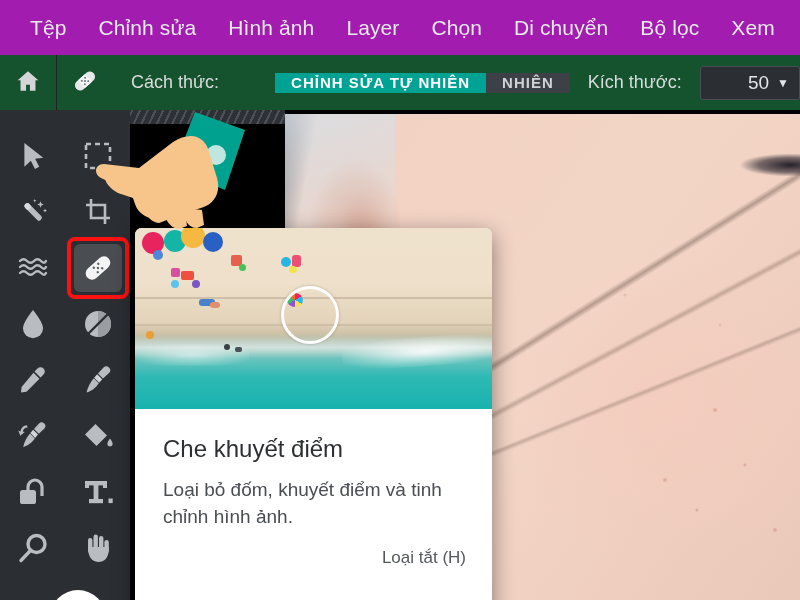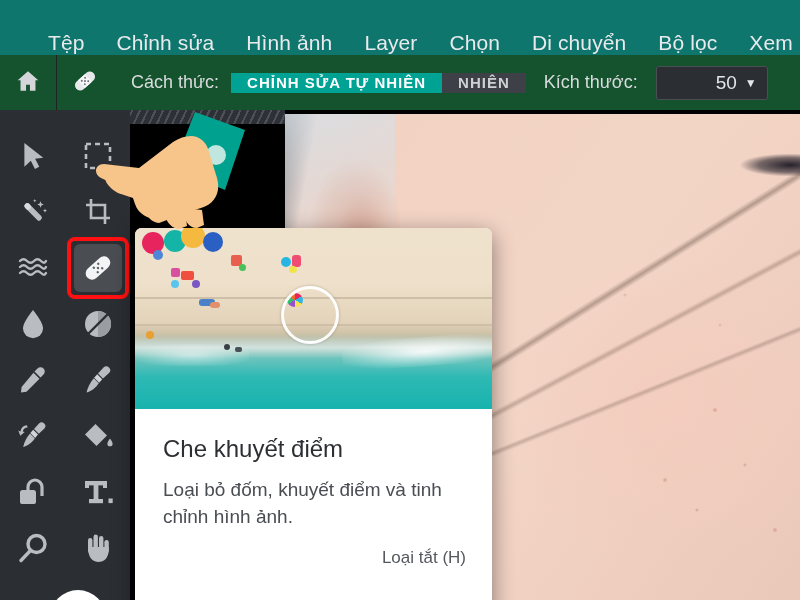--- a/index.html
+++ b/index.html
@@ -14,23 +14,23 @@
     position: relative;
     width: 800px; height: 600px;
     overflow: hidden;
     background: #000;
   }
 
   
   .menubar {
     position: absolute; left: 0; top: 0;
     width: 800px; height: 55px;
-    background: #0f766e;
-    display: flex; align-items: flex-end;
-    padding-left: 40px;
+    background: #a21caf;
+    display: flex; align-items: center;
+    padding-left: 22px;
     z-index: 30;
   }
   .menu-item {
     color: #e8eaec;
     font-size: 21px;
     letter-spacing: .1px;
     padding: 0 16px;
     white-space: nowrap;
     cursor: default;
   }
@@ -49,21 +49,21 @@
     display: flex; align-items: center; justify-content: center;
     flex: none;
   }
   .opt-divider {
     width: 1px; height: 55px; background: #202226; flex: none;
   }
   .opt-label {
     color: #d9dbdd; font-size: 18px; margin-left: 18px; margin-right: 12px;
     white-space: nowrap;
   }
-  .seg-group { display: flex; height: 20px; flex: none; }
+  .seg-group { display: flex; height: 20px; flex: none; margin-left: 44px; }
   .seg {
     display: flex; align-items: center; justify-content: center;
     font-size: 15px; font-weight: bold;
     letter-spacing: 1px;
     color: #cfd2d5;
     background: #3d4046;
     padding: 0 16px;
     white-space: nowrap;
   }
   .seg.active { background: #00a294; color: #ffffff; }

